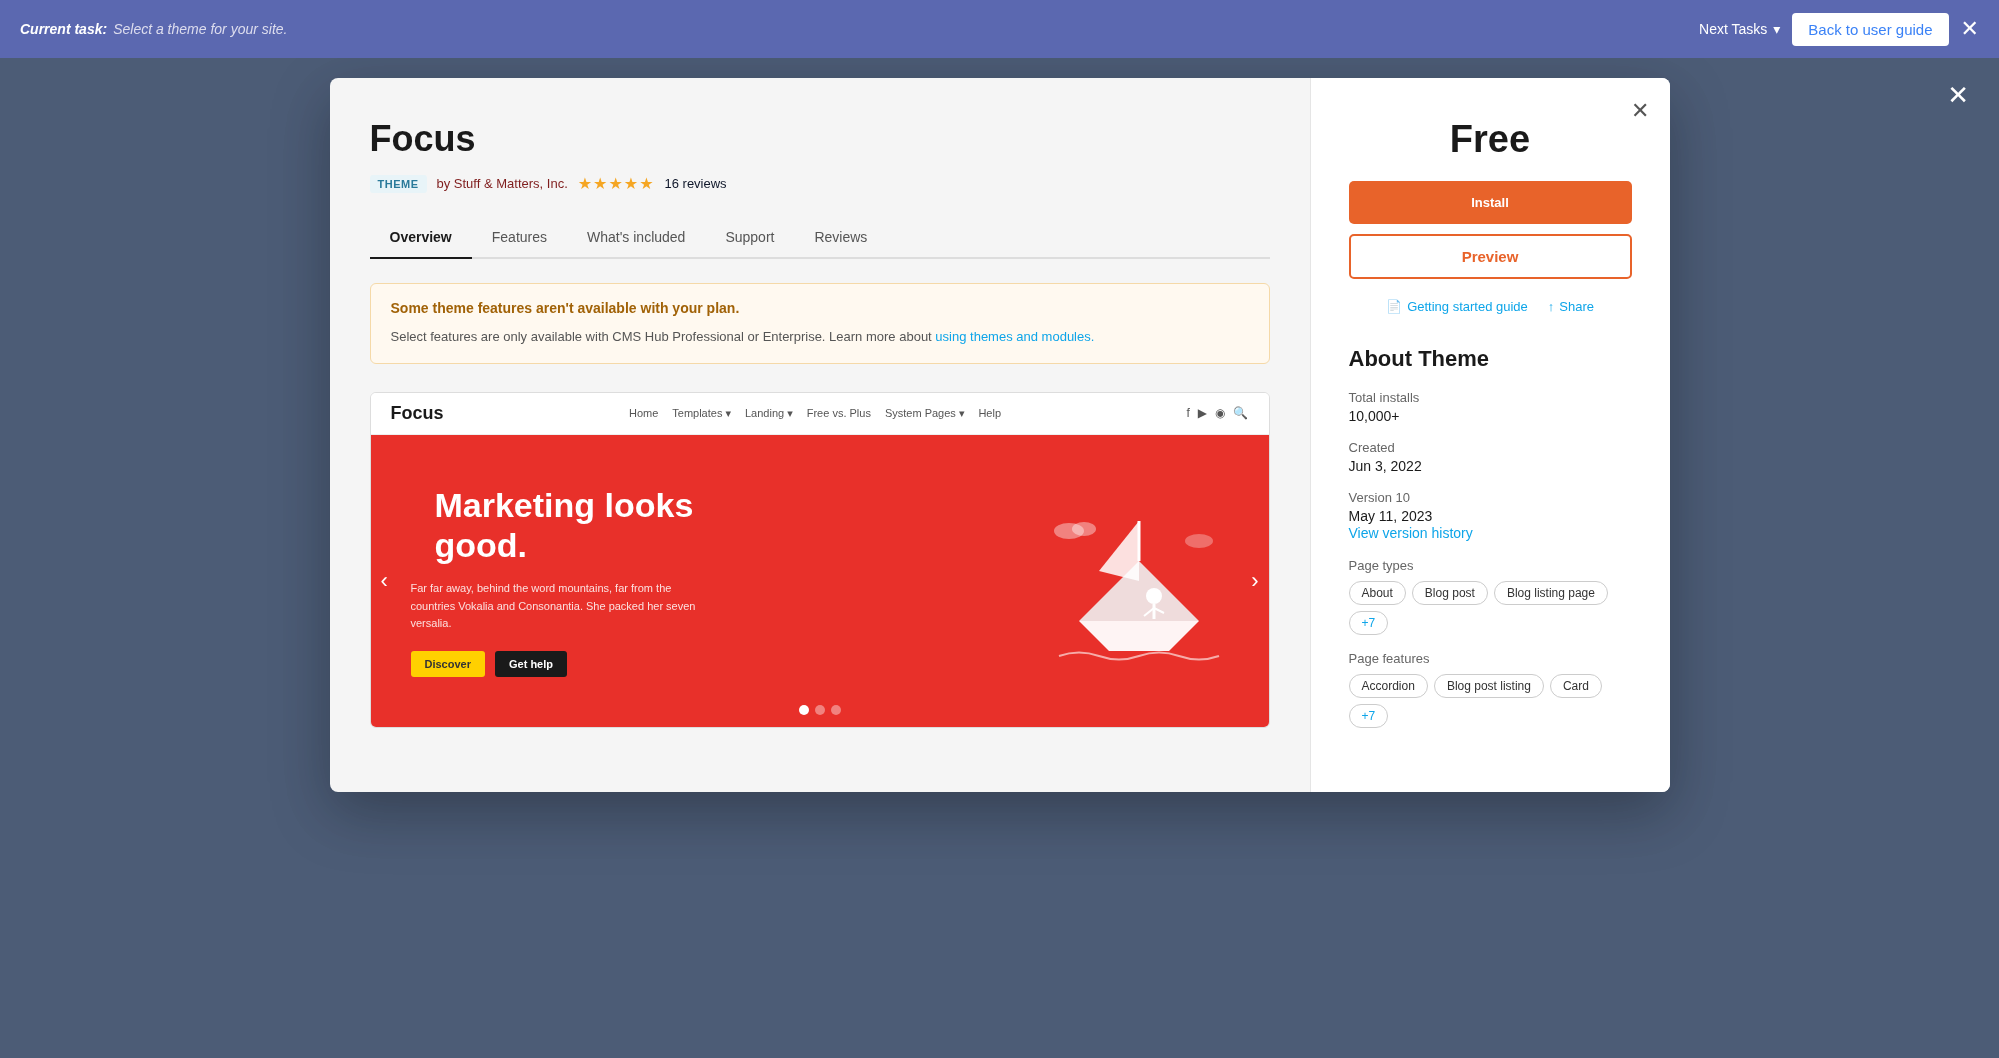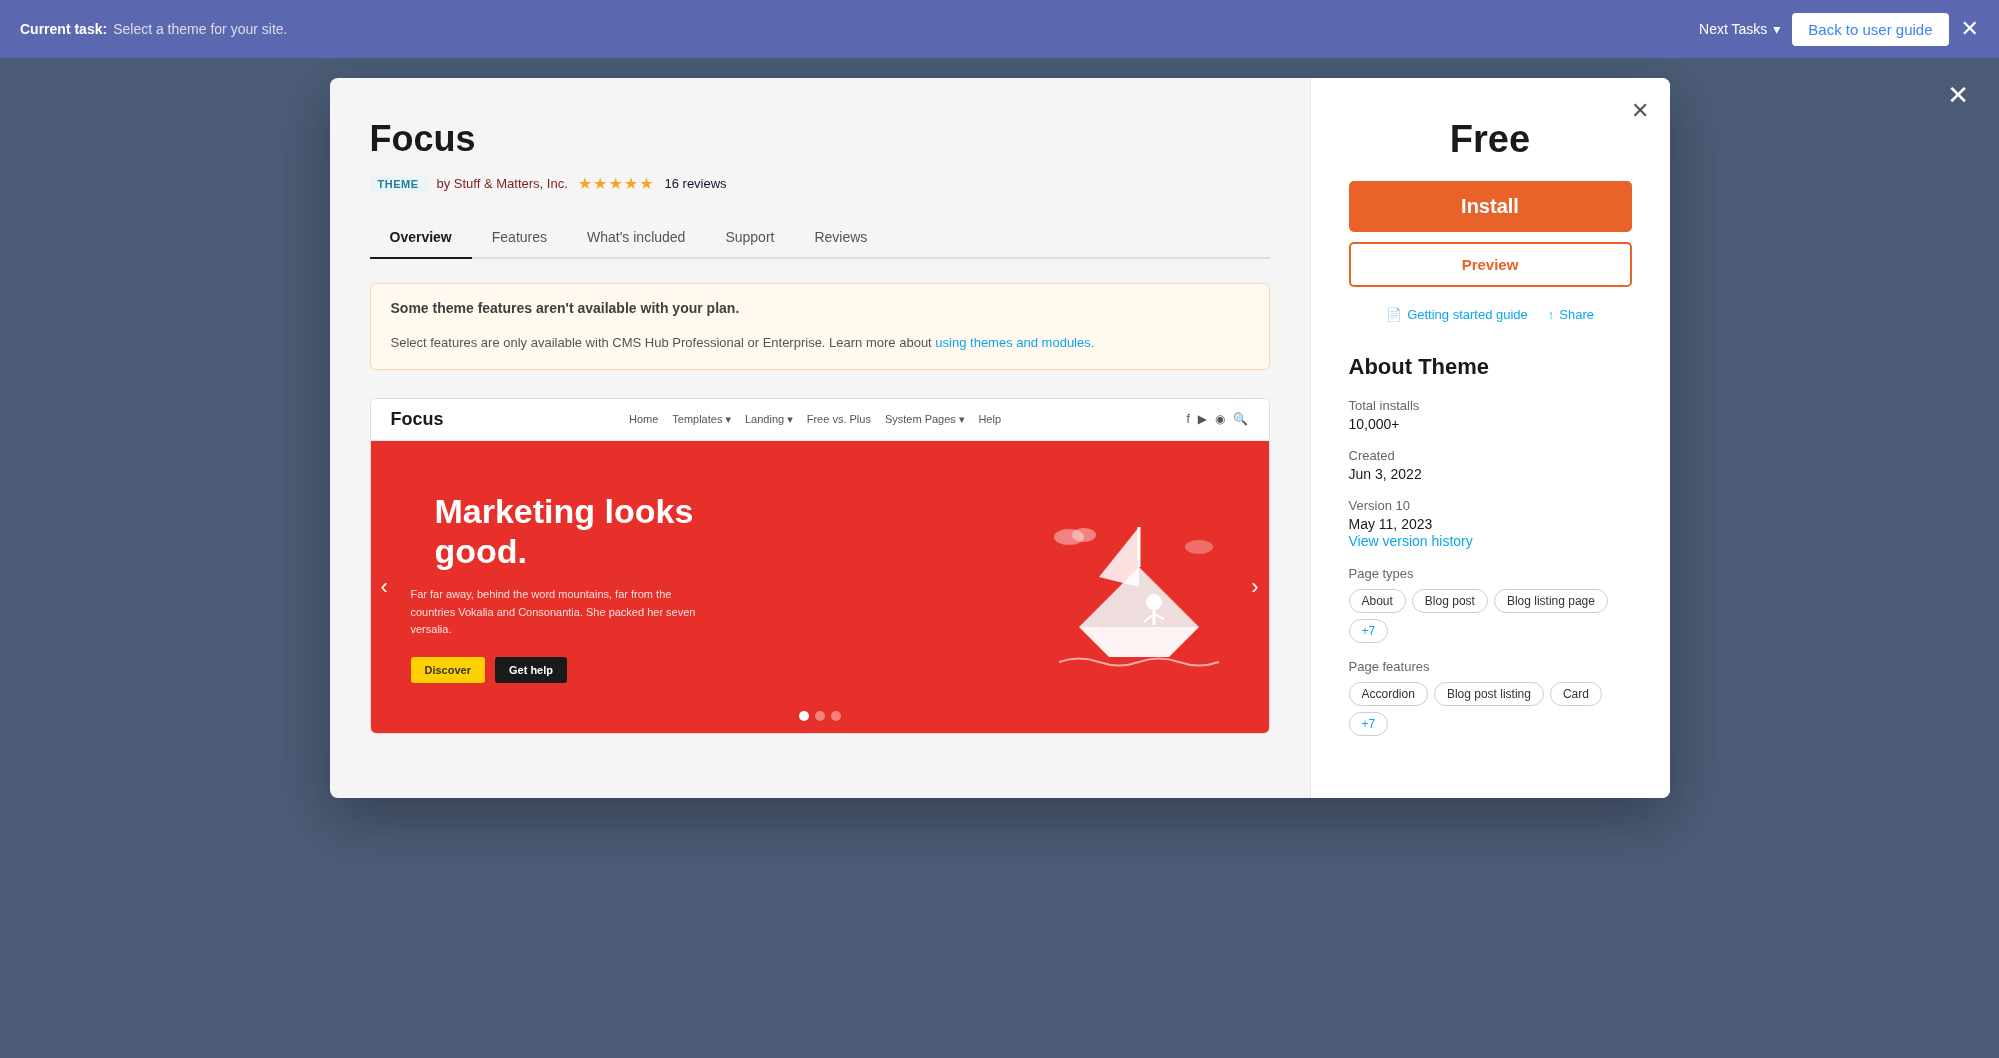--- a/index.html
+++ b/index.html
@@ -5,21 +5,21 @@
     * { box-sizing: border-box; margin: 0; padding: 0; }
     body { font-family: -apple-system, BlinkMacSystemFont, 'Segoe UI', Helvetica, Arial, sans-serif; background: #5a6b8a; width: 1999px; height: 1058px; overflow: hidden; position: relative; }
 
     
     .task-bar {
       position: fixed; top: 0; left: 0; right: 0; height: 58px;
       background: #5b68b0;
       display: flex; align-items: center; justify-content: space-between;
       padding: 0 20px; z-index: 1000;
     }
-    .task-bar-left { display: flex; align-items: center; gap: 6px; }
+    .task-bar-left { display: flex; align-items: center; gap: 6px; font-style: italic; }
     .task-bar-current { font-weight: 700; color: #fff; font-size: 14px; }
     .task-bar-text { color: #dde; font-size: 14px; }
     .task-bar-right { display: flex; align-items: center; gap: 12px; }
     .next-tasks-btn {
       display: flex; align-items: center; gap: 6px;
       color: #fff; background: transparent; border: none; cursor: pointer; font-size: 14px; font-weight: 500;
     }
     .back-guide-btn {
       background: #fff; color: #3b82f6; border: none; padding: 8px 16px; border-radius: 4px; cursor: pointer; font-size: 15px; font-weight: 500;
     }
@@ -65,21 +65,21 @@
     .tab-item {
       padding: 12px 20px; font-size: 14px; color: #555; cursor: pointer; border-bottom: 2px solid transparent; margin-bottom: -2px;
     }
     .tab-item.active { color: #1a1a1a; border-bottom-color: #1a1a1a; font-weight: 600; }
 
     
     .warning-banner {
       background: #fff9f0; border: 1px solid #f5d9a8; border-radius: 6px;
       padding: 16px 20px; margin-bottom: 28px;
     }
-    .warning-title { font-size: 14px; font-weight: 700; color: #404040; margin-bottom: 17px; }
+    .warning-title { font-size: 14px; font-weight: 700; color: #a16207; margin-bottom: 11px; }
     .warning-text { font-size: 13px; color: #555; line-height: 1.5; }
     .warning-link { color: #0ea5e9; text-decoration: none; cursor: pointer; }
 
     
     .preview-frame {
       border-radius: 6px; overflow: hidden; border: 1px solid #ddd;
       background: #fff; position: relative;
     }
     .preview-nav {
       background: #fff; padding: 10px 20px; display: flex; align-items: center; justify-content: space-between; border-bottom: 1px solid #eee;
@@ -106,21 +106,21 @@
     .hero-dot { width: 10px; height: 10px; border-radius: 50%; background: rgba(255,255,255,0.4); }
     .hero-dot.active { background: #fff; }
     .hero-dots-wrap { position: absolute; bottom: 12px; left: 50%; transform: translateX(-50%); display: flex; gap: 6px; }
 
     
     .right-panel { width: 360px; flex-shrink: 0; padding: 40px 38px; border-left: 1px solid #e5e5e5; background: #fff; }
 
     .price-label { font-size: 38px; font-weight: 700; color: #1a1a1a; text-align: center; margin-bottom: 20px; }
     .install-btn {
       width: 100%; background: #e8632a; color: #fff; border: none; padding: 14px; border-radius: 5px;
-      font-size: 20px; font-weight: 600; cursor: pointer; margin-bottom: 10px;
+      font-size: 13px; font-weight: 600; cursor: pointer; margin-bottom: 10px;
     }
     .preview-btn {
       width: 100%; background: #fff; color: #e8632a; border: 2px solid #e8632a; padding: 12px; border-radius: 5px;
       font-size: 15px; font-weight: 600; cursor: pointer; margin-bottom: 20px;
     }
     .action-links { display: flex; gap: 20px; justify-content: center; margin-bottom: 32px; }
     .action-link { color: #0ea5e9; font-size: 13px; cursor: pointer; text-decoration: none; display: flex; align-items: center; gap: 5px; }
 
     .about-section { }
     .about-title { font-size: 22px; font-weight: 700; color: #1a1a1a; margin-bottom: 18px; }

